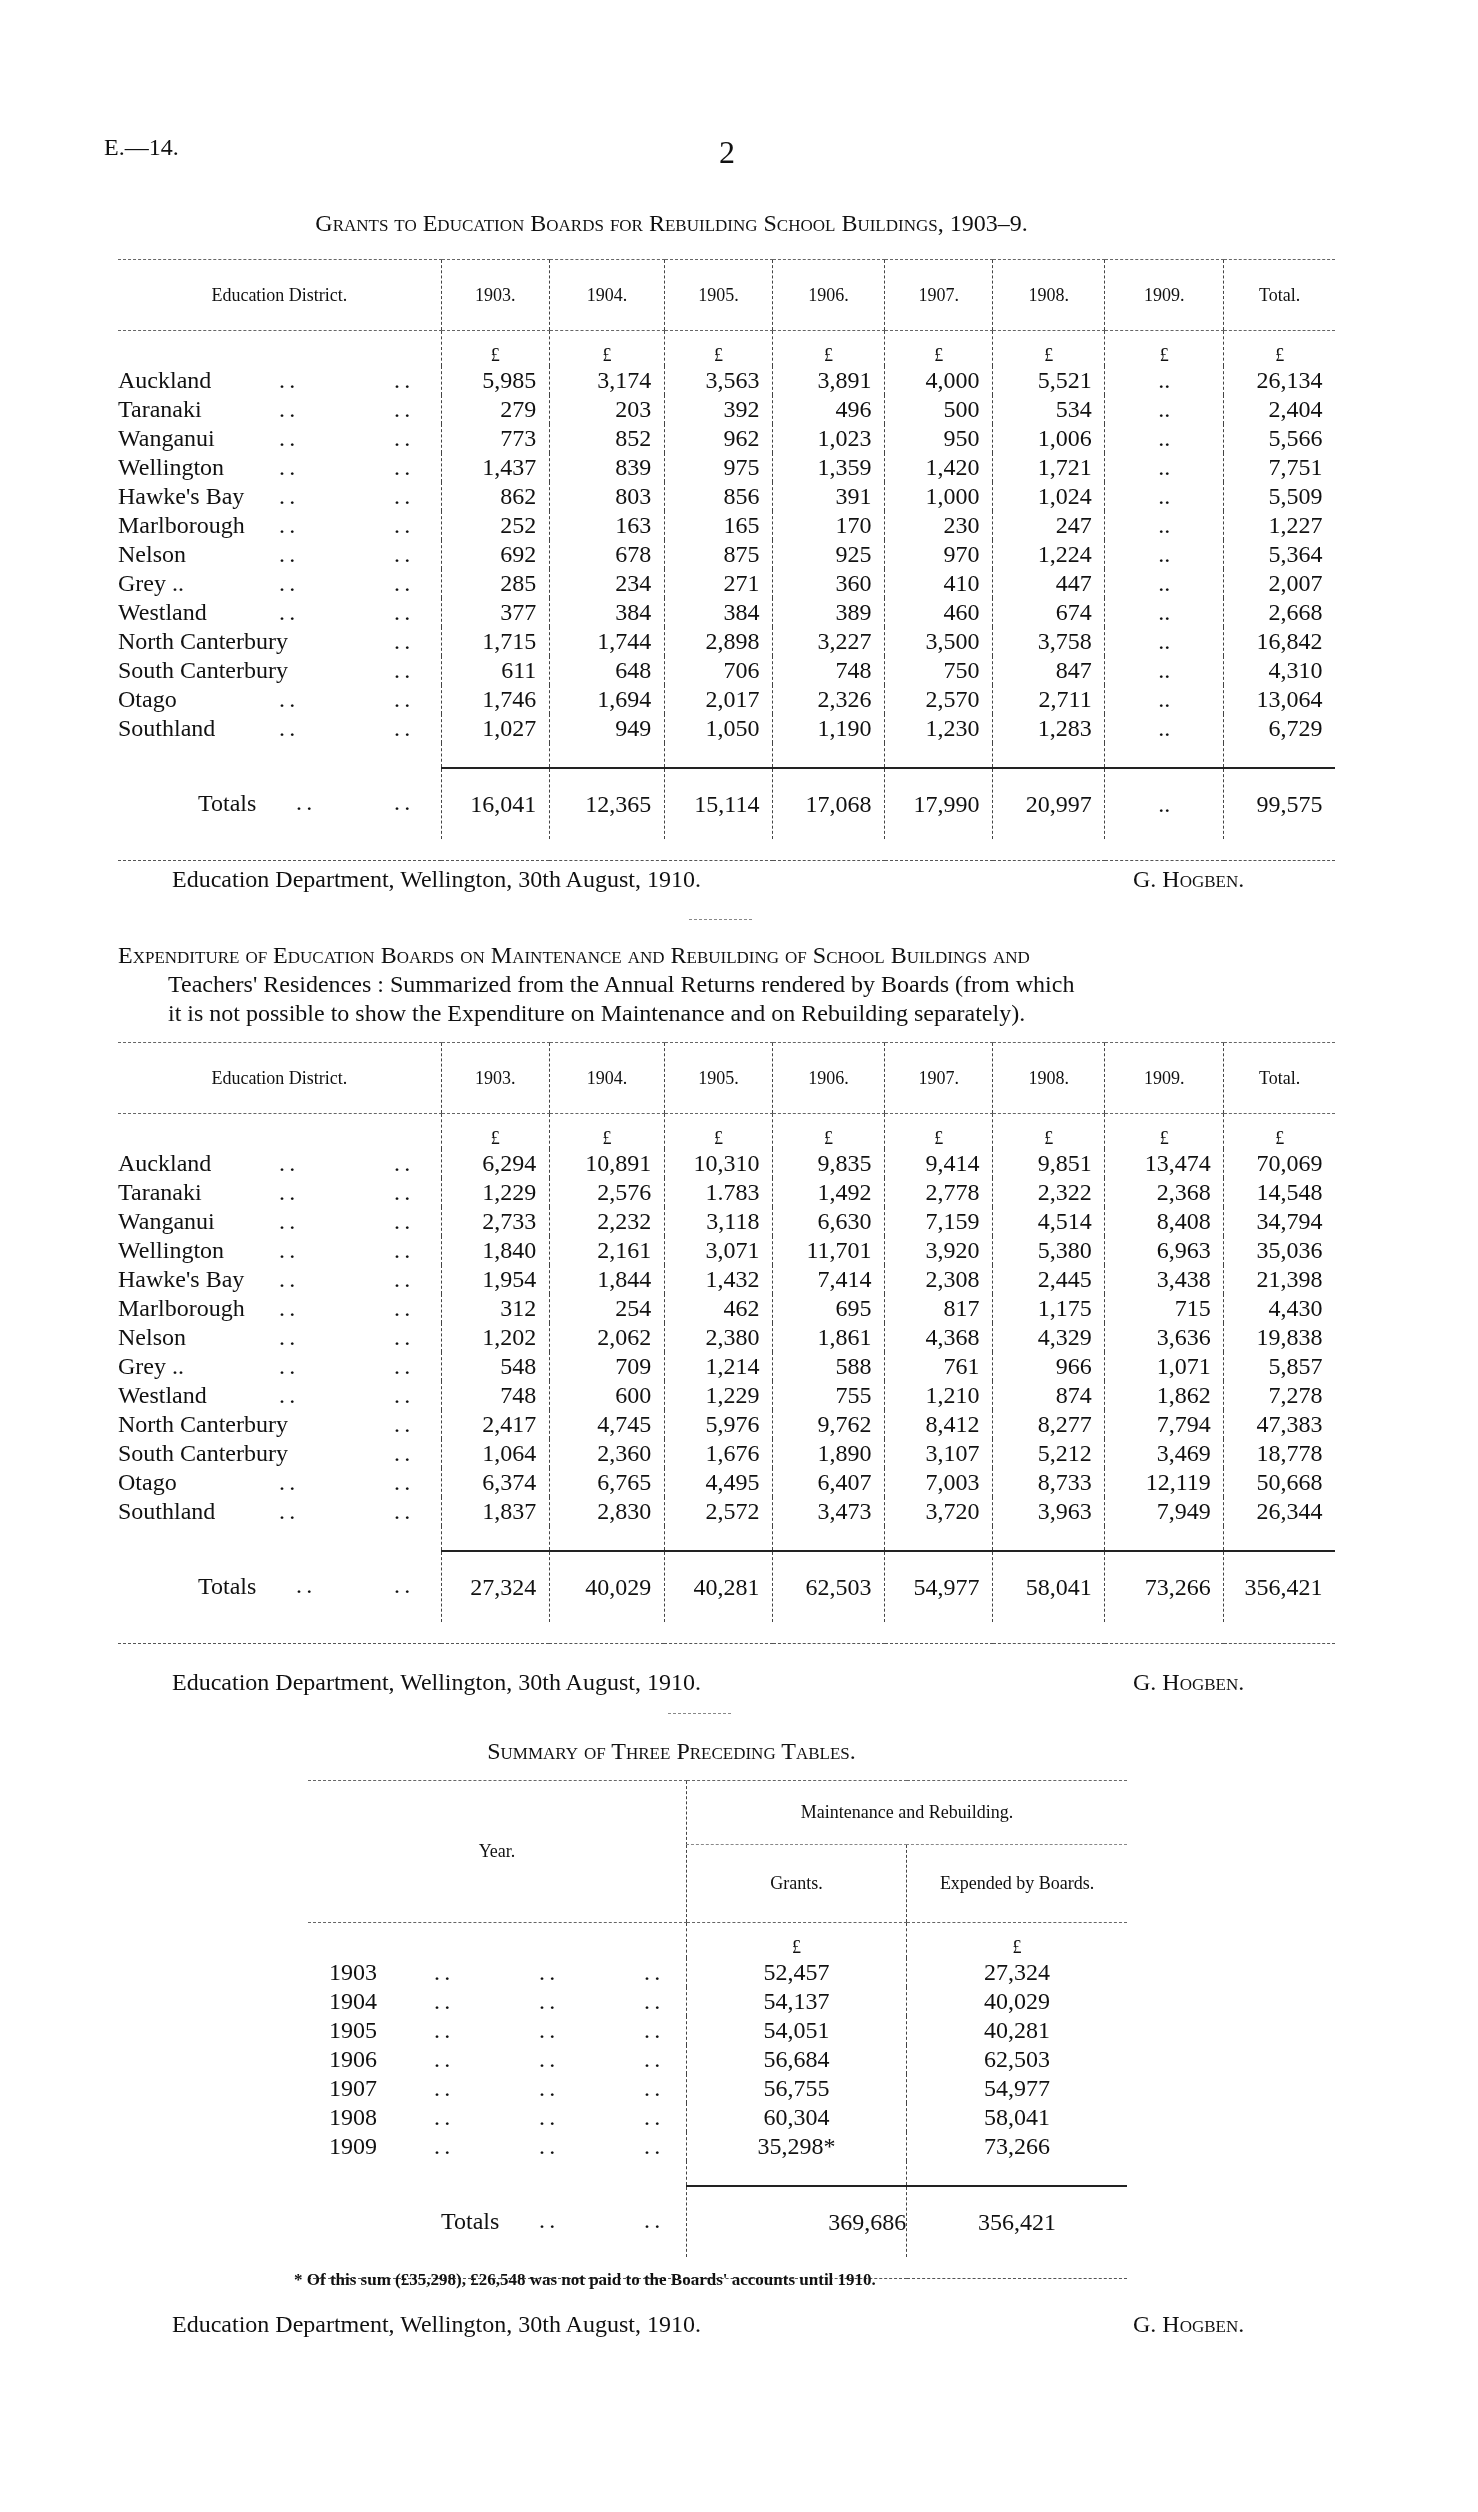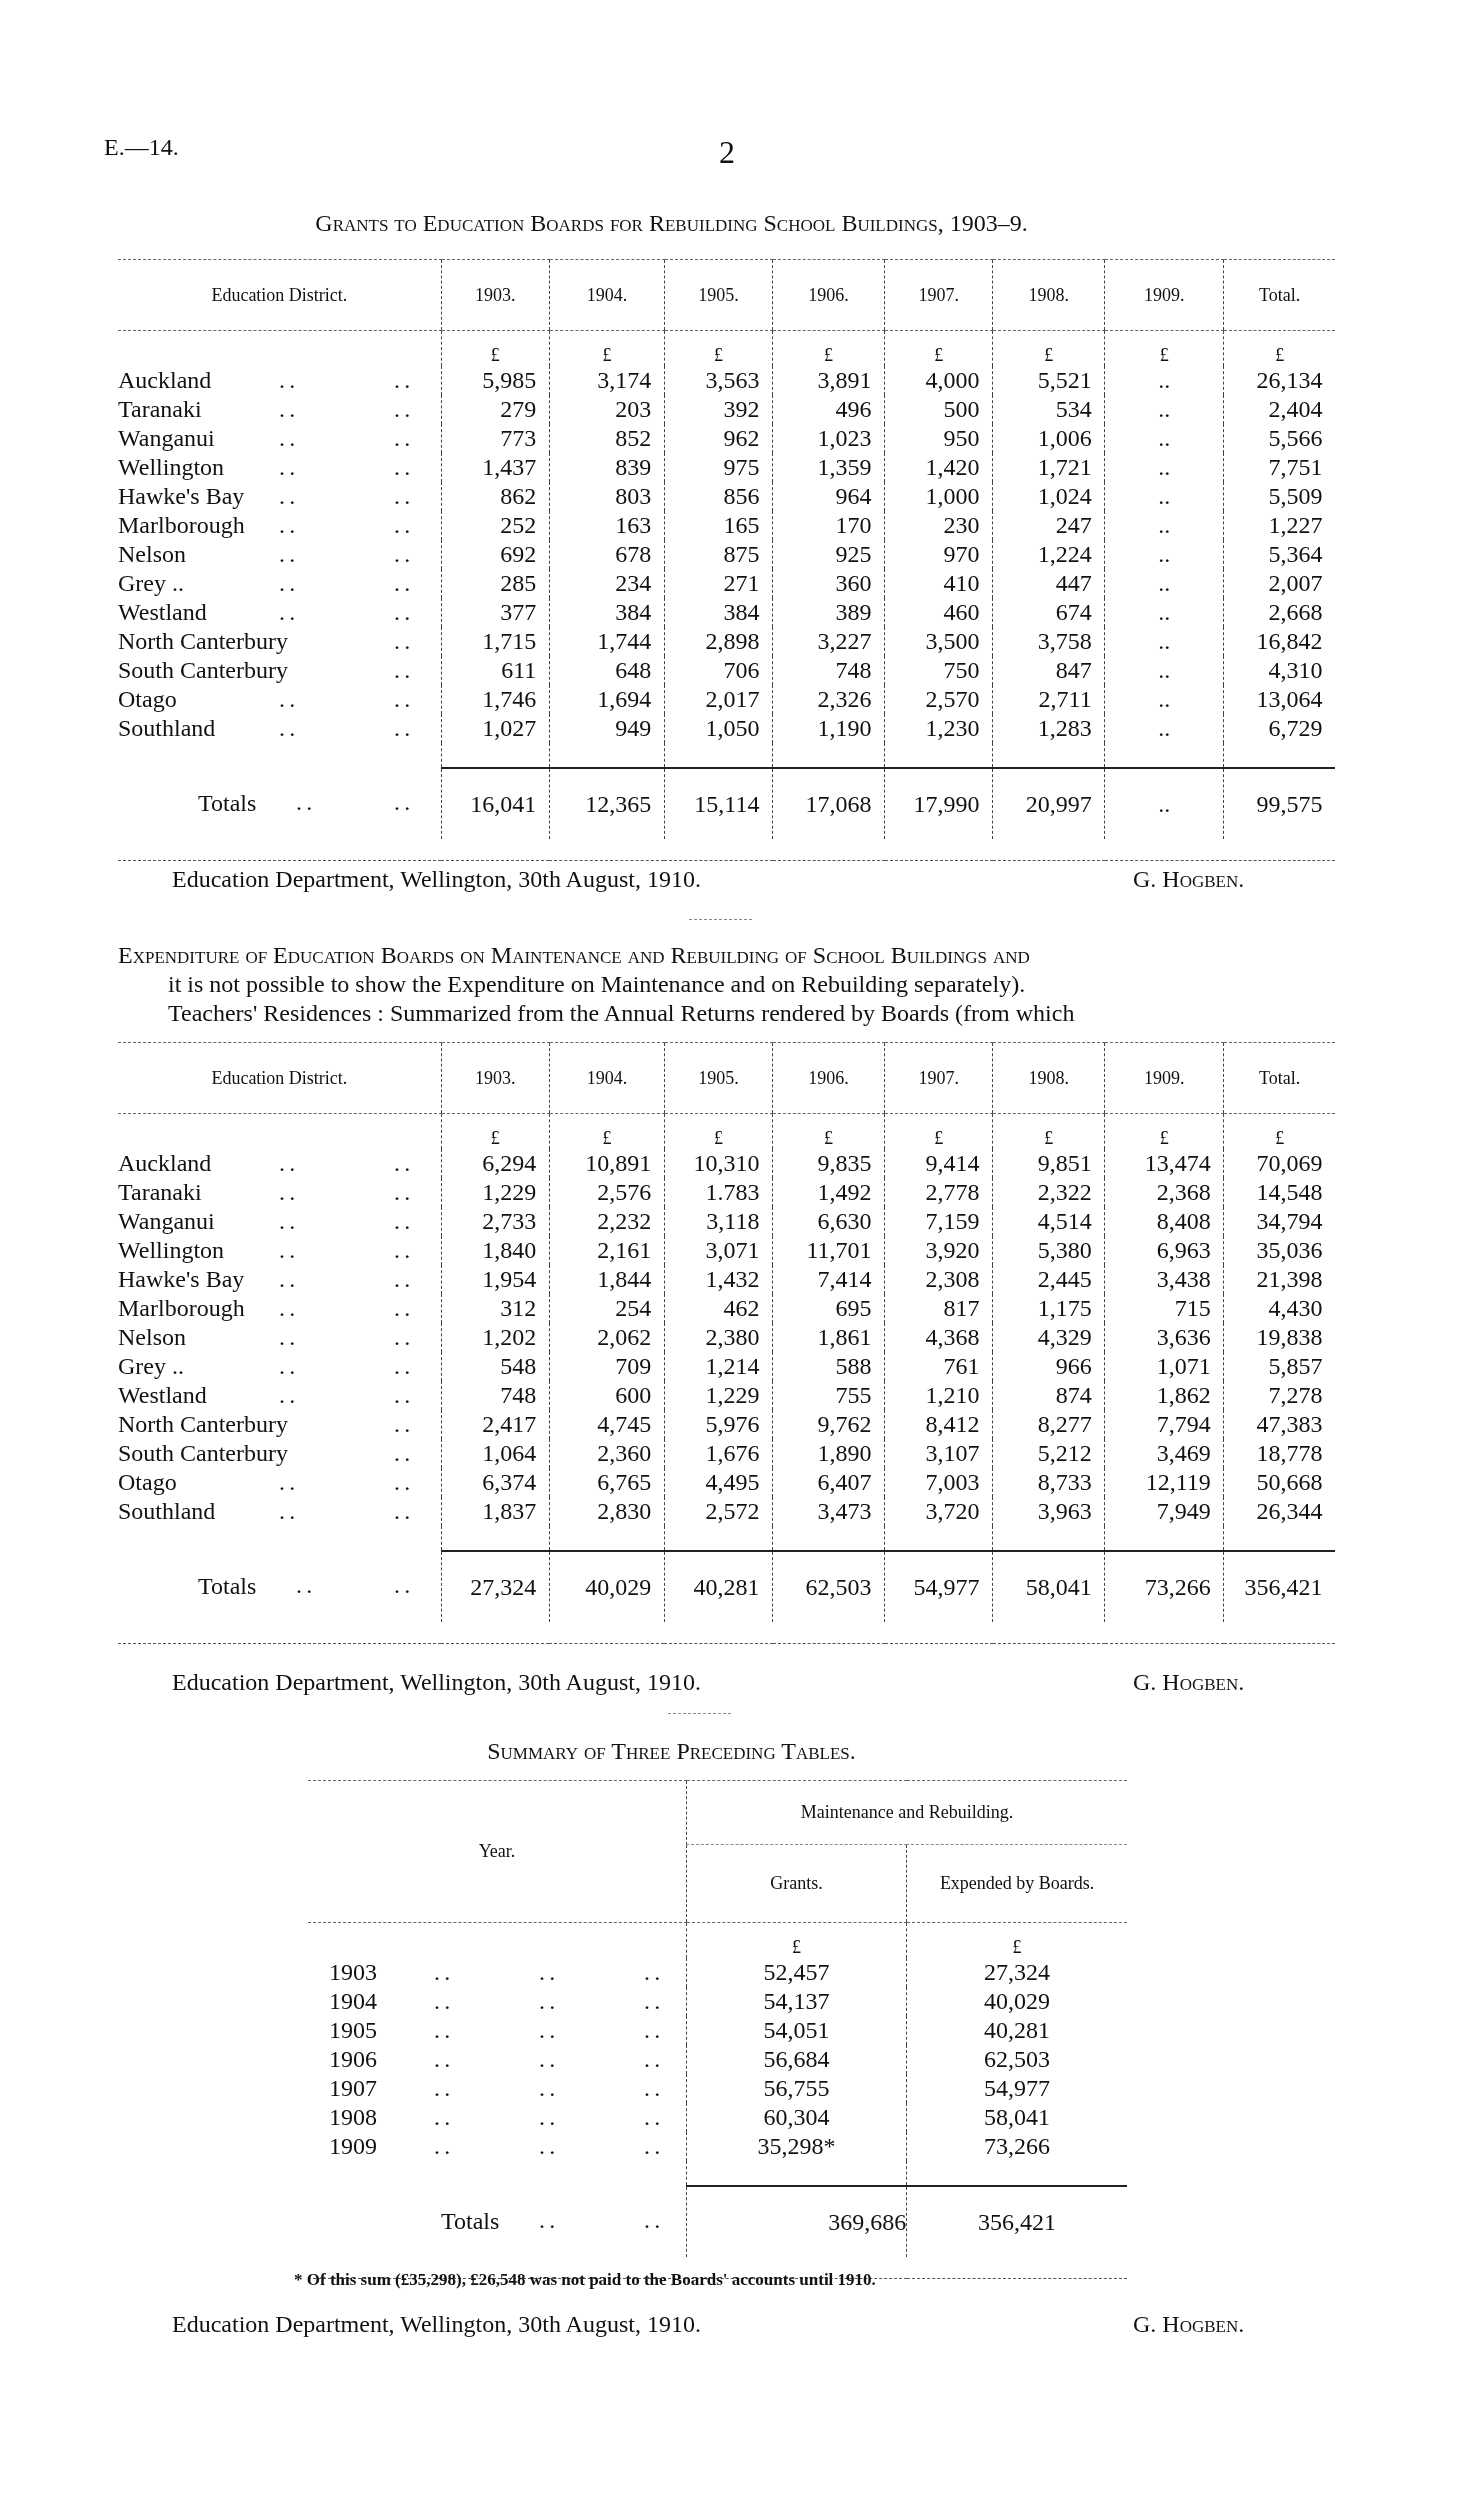--- a/index.html
+++ b/index.html
@@ -117,21 +117,21 @@
         <td class="num vl">1,420</td>
         <td class="num vl">1,721</td>
         <td class="num vl" style="text-align: center; padding-right: 0px;">..</td>
         <td class="num vl">7,751</td>
       </tr>
       <tr class="row">
         <td class="name" style="position: relative;"><span>Hawke's Bay</span><span style="position: absolute; left: 161px; letter-spacing: 4.2px;">..</span><span style="position: absolute; left: 276px; letter-spacing: 4.2px;">..</span></td>
         <td class="num vl">862</td>
         <td class="num vl">803</td>
         <td class="num vl">856</td>
-        <td class="num vl">964</td>
+        <td class="num vl">391</td>
         <td class="num vl">1,000</td>
         <td class="num vl">1,024</td>
         <td class="num vl" style="text-align: center; padding-right: 0px;">..</td>
         <td class="num vl">5,509</td>
       </tr>
       <tr class="row">
         <td class="name" style="position: relative;"><span>Marlborough</span><span style="position: absolute; left: 161px; letter-spacing: 4.2px;">..</span><span style="position: absolute; left: 276px; letter-spacing: 4.2px;">..</span></td>
         <td class="num vl">252</td>
         <td class="num vl">163</td>
         <td class="num vl">165</td>
@@ -253,22 +253,22 @@
       </tr>
     </tbody>
 </table>
 
 <div class="abs footer" style="left:172px; top:866px;">Education Department, Wellington, 30th August, 1910.</div>
 <div class="abs footer sig" style="left:1133px; top:866px;">G. Hogben.</div>
 <div class="abs rule-short" style="left:689px; top:919px; width:63px;"></div>
 
 <div class="abs para-title" style="top:941px;">
   <span class="sc">Expenditure of Education Boards on Maintenance and Rebuilding of School Buildings and</span>
+  <span class="cont">Teachers' Residences : Summarized from the Annual Returns rendered by Boards (from which</span>
   <span class="cont">it is not possible to show the Expenditure on Maintenance and on Rebuilding separately).</span>
-  <span class="cont">Teachers' Residences : Summarized from the Annual Returns rendered by Boards (from which</span>
 </div>
 
 <table class="grid" id="t2" style="left:118px; top:1042px; width:1217px;">
   <colgroup>
     <col style="width:323px">
       <col style="width:108px">
       <col style="width:115px">
       <col style="width:108px">
       <col style="width:112px">
       <col style="width:108px">

